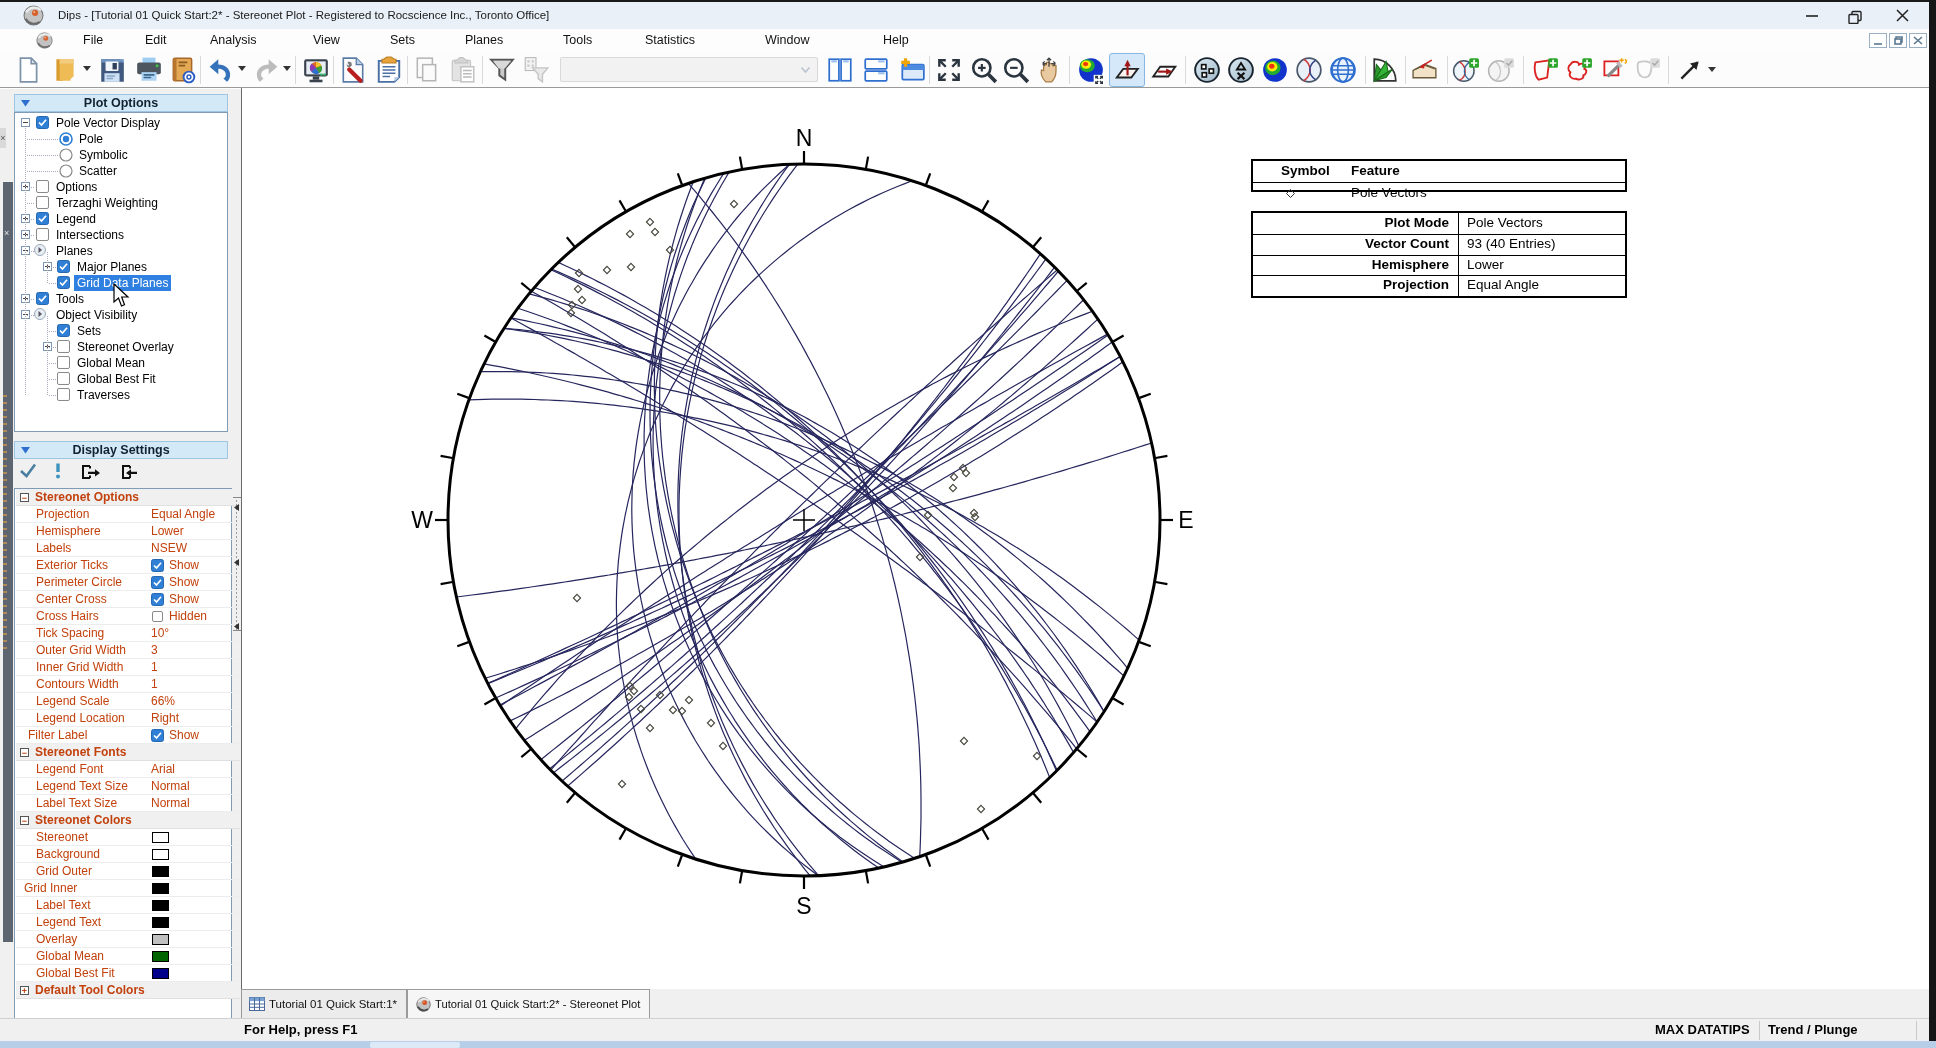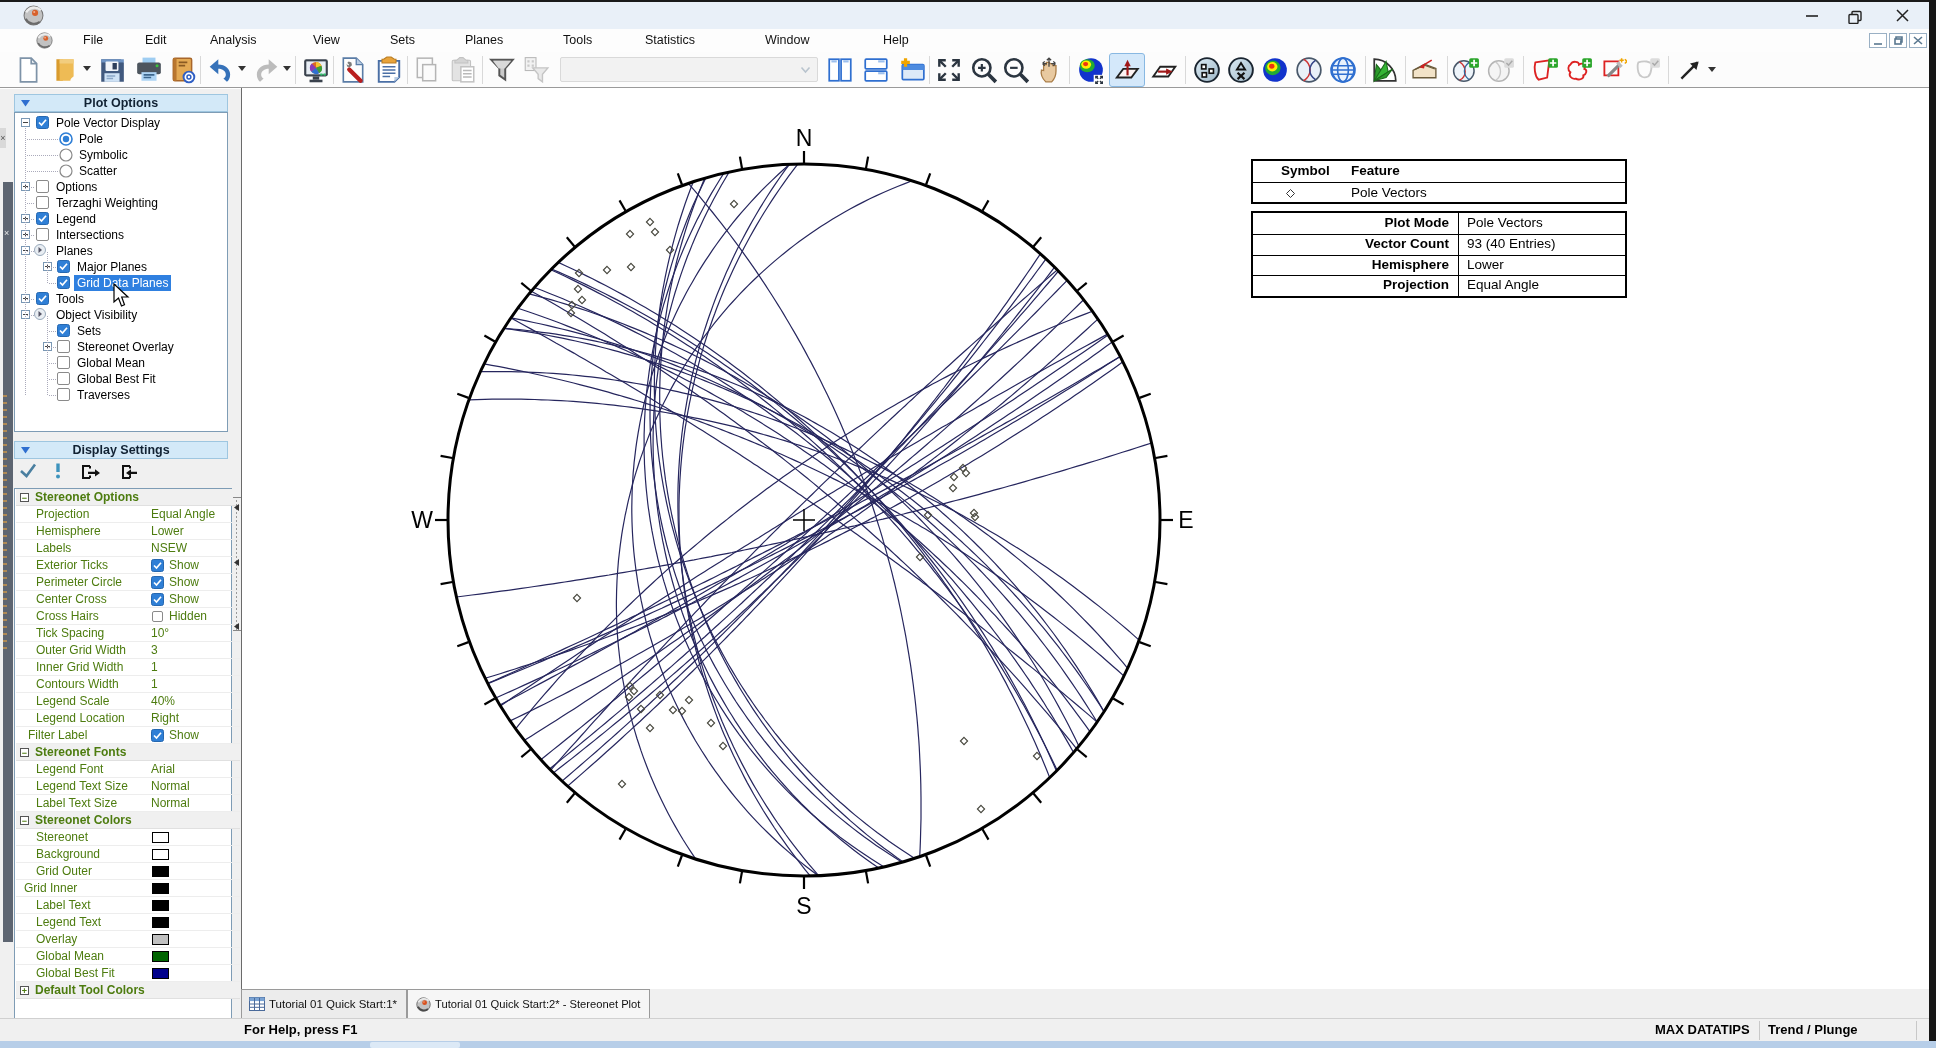--- a/index.html
+++ b/index.html
@@ -7,21 +7,21 @@
 .titlebar{left:0;top:2px;width:1929px;height:27px;background:#e9f0f8}
 .menubar{left:0;top:29px;width:1929px;height:23px;background:#fdfdfd}
 .menuitem{display:inline-block;font-size:12.5px;color:#111;line-height:23px}
 .toolbar{left:0;top:52px;width:1929px;height:36px;background:#fcfcfc;border-bottom:1px solid #9a9a9a}
 .tsep{position:absolute;top:4px;width:1px;height:28px;background:#d9d9d9}
 .leftzone{left:0;top:89px;width:241px;height:951px;background:#f0f0f0}
 .phead{position:absolute;left:14px;width:214px;height:18px;background:#d3e9f8;border:1px solid #9ec6e0;font-size:12.5px;font-weight:bold;color:#123;text-align:center;line-height:16px}
 .pbox{position:absolute;left:14px;width:214px;background:#fff;border:1px solid #7e9cb5}
 .trow{position:absolute;left:0;height:16px;font-size:12px;color:#000;line-height:16px;white-space:nowrap}
 .grid{position:absolute;left:14px;width:218px;background:#fff;border:1px solid #7e9cb5;font-size:12px}
-.grow{position:absolute;left:1px;width:224px;height:17px;line-height:17px;border-bottom:1px solid #ededed;color:#4d7c0f;white-space:nowrap}
+.grow{position:absolute;left:1px;width:224px;height:17px;line-height:17px;border-bottom:1px solid #ededed;color:#c2410c;white-space:nowrap}
 .gcat{background:#f0f0f0;font-weight:bold;border-bottom:1px solid #e0e0e0}
 .gval{position:absolute;left:135px;top:0}
 .sw{position:absolute;left:136px;top:3px;width:17px;height:11px;border:1px solid #000}
 .plotarea{left:242px;top:89px;width:1687px;height:900px;background:#fff}
 .ltable{position:absolute;border:2px solid #000;background:#fff;font-size:13.5px}
 .tabbar{left:247px;top:989px;width:1682px;height:29px;background:#f0f0f0}
 .tab{position:absolute;height:29px;border:1px solid #9a9a9a;border-bottom:none;font-size:11.5px;color:#111;line-height:28px}
 .statusbar{left:0;top:1018px;width:1929px;height:23px;background:#f0f0f0;border-top:1px solid #d0d0d0;font-size:13px}
 .taskbar{left:0;top:1041px;width:1936px;height:7px;background:#b7cee8}
 svg{display:block}
@@ -35,20 +35,21 @@
  <div class="abs" style="left:23px;top:3px">
       <svg width="21" height="21" viewBox="0 0 20 20">
         <circle cx="10" cy="10" r="9" fill="#c2c2c2"></circle>
         <circle cx="10" cy="10" r="9" fill="none" stroke="#777" stroke-width="1"></circle>
         <path d="M3 7 A 9 9 0 0 1 17 5" stroke="#ececec" stroke-width="2.2" fill="none"></path>
         <path d="M2.5 13 A 9 9 0 0 0 16 16" stroke="#6a6a6a" stroke-width="2" fill="none"></path>
         <circle cx="11.5" cy="7.5" r="2.9" fill="#d8602a"></circle>
         <circle cx="10.7" cy="6.7" r="1.0" fill="#f0b090"></circle>
       </svg>
     </div>
+ <div class="abs" style="left:58px;top:0;font-size:11.5px;color:#1a1a1a;line-height:26px">Dips - [Tutorial 01 Quick Start:2* - Stereonet Plot - Registered to Rocscience Inc., Toronto Office]</div>
  <svg class="abs" style="left:1800px;top:6px" width="120" height="16" viewBox="0 0 120 16">
   <line x1="6" y1="8" x2="18" y2="8" stroke="#222" stroke-width="1.6"></line>
   <rect x="52" y="3.5" width="9" height="9" fill="none" stroke="#222" stroke-width="1.4" rx="1"></rect>
   <rect x="49" y="6.5" width="9" height="9" fill="#e9f0f8" stroke="#222" stroke-width="1.4" rx="1"></rect>
   <path d="M97 2 L108 13 M108 2 L97 13" stroke="#222" stroke-width="1.5"></path>
  </svg>
 </div>
 <div class="abs menubar">
  <div class="abs" style="left:36px;top:3px">
       <svg width="17" height="17" viewBox="0 0 20 20">
@@ -591,21 +592,21 @@
       </svg><span class="gval" style="left:153px">Show</span></div>
     <div class="grow" style="top:102px"><span style="padding-left:20px">Center Cross</span><svg class="abs" style="left:135px;top:2px" width="13" height="13" viewBox="0 0 13 13">
         <rect x="0.5" y="0.5" width="12" height="12" rx="2" fill="#2f7fd6" stroke="#2668b0"></rect>
         <path d="M3 6.5 L5.5 9 L10 3.8" fill="none" stroke="#fff" stroke-width="1.7"></path>
       </svg><span class="gval" style="left:153px">Show</span></div>
     <div class="grow" style="top:119px"><span style="padding-left:20px">Cross Hairs</span><span class="abs" style="left:136px;top:3px;width:11px;height:11px;background:#fff;border:1px solid #8a8a8a;border-radius:2px"></span><span class="gval" style="left:153px">Hidden</span></div>
     <div class="grow" style="top:136px"><span style="padding-left:20px">Tick Spacing</span><span class="gval">10°</span></div>
     <div class="grow" style="top:153px"><span style="padding-left:20px">Outer Grid Width</span><span class="gval">3</span></div>
     <div class="grow" style="top:170px"><span style="padding-left:20px">Inner Grid Width</span><span class="gval">1</span></div>
     <div class="grow" style="top:187px"><span style="padding-left:20px">Contours Width</span><span class="gval">1</span></div>
-    <div class="grow" style="top:204px"><span style="padding-left:20px">Legend Scale</span><span class="gval">40%</span></div>
+    <div class="grow" style="top:204px"><span style="padding-left:20px">Legend Scale</span><span class="gval">66%</span></div>
     <div class="grow" style="top:221px"><span style="padding-left:20px">Legend Location</span><span class="gval">Right</span></div>
     <div class="grow" style="top:238px"><span style="padding-left:12px">Filter Label</span><svg class="abs" style="left:135px;top:2px" width="13" height="13" viewBox="0 0 13 13">
         <rect x="0.5" y="0.5" width="12" height="12" rx="2" fill="#2f7fd6" stroke="#2668b0"></rect>
         <path d="M3 6.5 L5.5 9 L10 3.8" fill="none" stroke="#fff" stroke-width="1.7"></path>
       </svg><span class="gval" style="left:153px">Show</span></div>
     <div class="grow gcat" style="top:255px"><span style="display:inline-block;width:9px;height:9px;border:1px solid #555;background:#fff;margin:0 6px 0 4px;line-height:8px;font-size:9px;text-align:center;vertical-align:0px">−</span>Stereonet Fonts</div>
     <div class="grow" style="top:272px"><span style="padding-left:20px">Legend Font</span><span class="gval">Arial</span></div>
     <div class="grow" style="top:289px"><span style="padding-left:20px">Legend Text Size</span><span class="gval">Normal</span></div>
     <div class="grow" style="top:306px"><span style="padding-left:20px">Label Text Size</span><span class="gval">Normal</span></div>
     <div class="grow gcat" style="top:323px"><span style="display:inline-block;width:9px;height:9px;border:1px solid #555;background:#fff;margin:0 6px 0 4px;line-height:8px;font-size:9px;text-align:center;vertical-align:0px">−</span>Stereonet Colors</div>
@@ -758,21 +759,21 @@
         <path d="M711.0 719.4 L714.6 723.0 L711.0 726.6 L707.4 723.0 Z"></path>
         <path d="M723.0 742.4 L726.6 746.0 L723.0 749.6 L719.4 746.0 Z"></path>
         <path d="M622.0 780.4 L625.6 784.0 L622.0 787.6 L618.4 784.0 Z"></path>
         <path d="M577.0 594.4 L580.6 598.0 L577.0 601.6 L573.4 598.0 Z"></path>
         <path d="M964.0 737.4 L967.6 741.0 L964.0 744.6 L960.4 741.0 Z"></path>
         <path d="M981.0 805.4 L984.6 809.0 L981.0 812.6 L977.4 809.0 Z"></path>
         <path d="M1037.0 752.4 L1040.6 756.0 L1037.0 759.6 L1033.4 756.0 Z"></path>
       </g>
     </svg>
   </div>
-<div class="abs ltable" style="left:1251px;top:159px;width:376px;height:45px">
+<div class="abs ltable" style="left:1251px;top:159px;width:376px;height:33px">
 <div class="abs" style="left:0;top:21px;width:372px;height:1px;background:#000"></div>
 <div class="abs" style="left:28px;top:2px;font-weight:bold">Symbol</div>
 <div class="abs" style="left:98px;top:2px;font-weight:bold">Feature</div>
 <svg class="abs" style="left:33px;top:28px" width="9" height="9" viewBox="0 0 9 9">
       <path d="M4.5 0.5 L8.5 4.5 L4.5 8.5 L0.5 4.5 Z" fill="none" stroke="#333" stroke-width="1"></path>
     </svg>
 <div class="abs" style="left:98px;top:24px">Pole Vectors</div>
 </div>
 <div class="abs ltable" style="left:1251px;top:211px;width:376px;height:87px">
     <div class="abs" style="left:205px;top:0;width:1px;height:83px;background:#000"></div>

